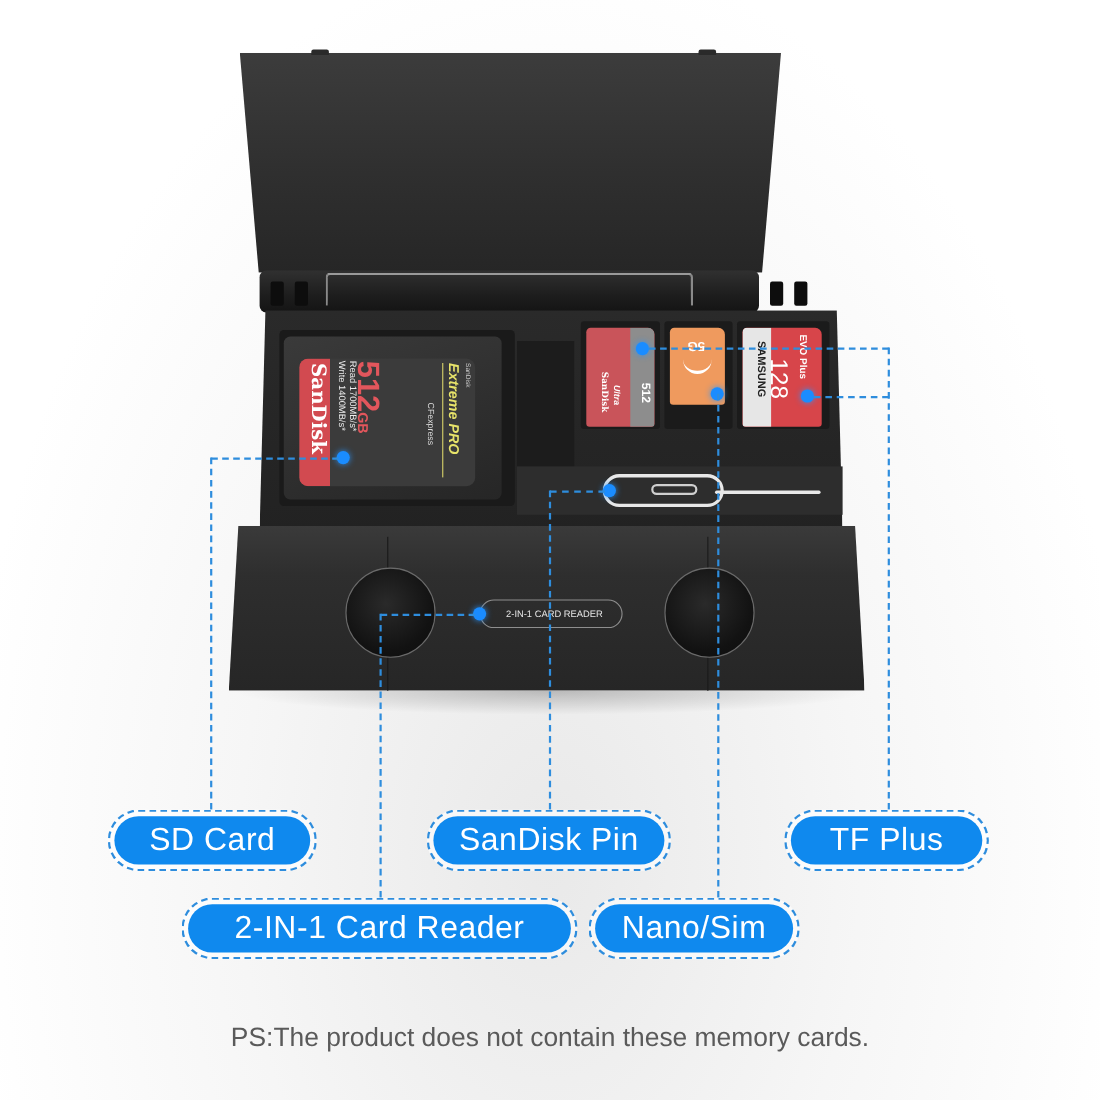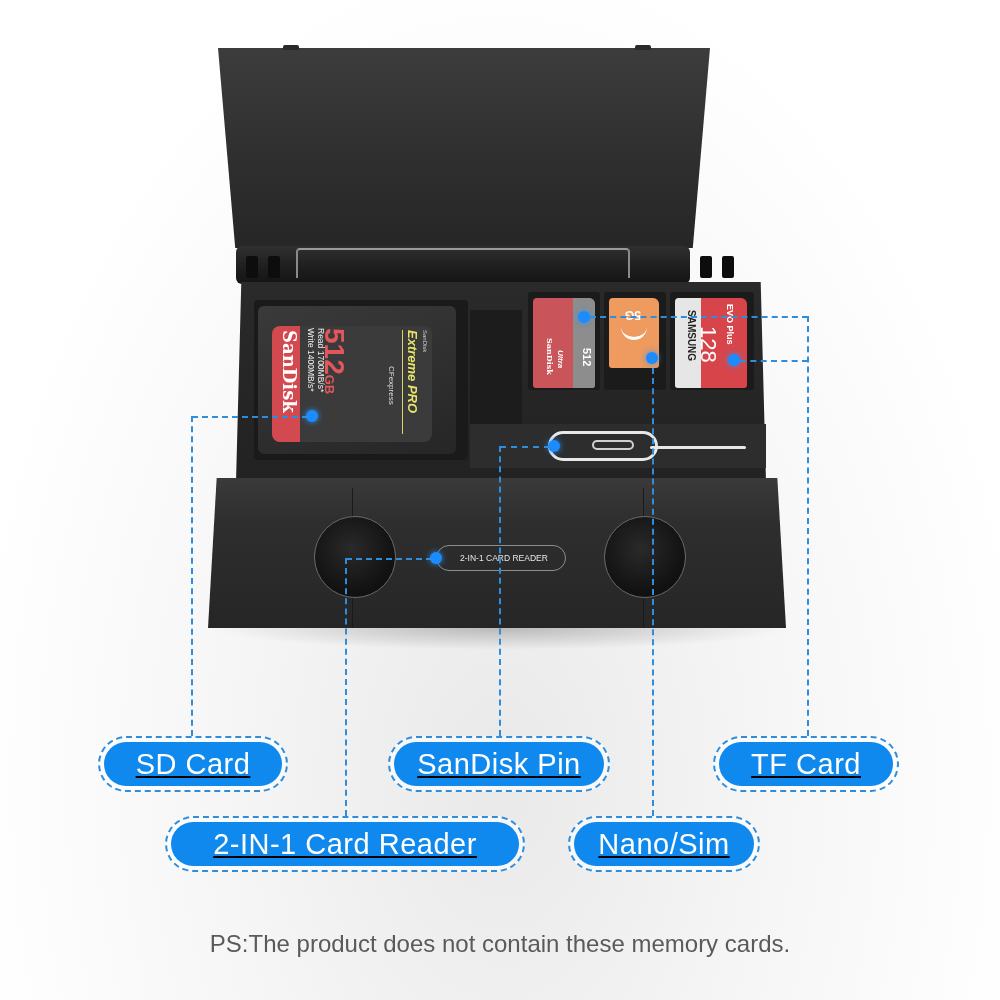--- a/index.html
+++ b/index.html
@@ -100,21 +100,20 @@
 
   
   .vl { border-left: 2px dashed #2e8ddd; width: 0; }
   .hl { border-top: 2px dashed #2e8ddd; height: 0; }
   .dot { width: 12px; height: 12px; border-radius: 50%; background: #1a8cff; box-shadow: 0 0 6px rgba(40,150,255,0.9); }
 
   
   .label-wrap {
     border: 2px dashed #2e8ddd; border-radius: 34px; padding: 4px;
     background: rgba(255,255,255,0.6);
-    text-decoration: underline;
   }
   .label {
     background: #0f89ee; color: #fff; border-radius: 30px;
     font-size: 29px; height: 44px; line-height: 44px; text-align: center;
     letter-spacing: 0.5px;
   }
   .ps {
     left: 0; top: 930px; width: 1000px; text-align: center;
     color: #5a5a5a; font-size: 24px;
   }
@@ -207,22 +206,22 @@
 <div class="abs hl" style="left:740px;top:360px;width:68px"></div>
 <div class="abs vl" style="left:807px;top:316px;height:420px"></div>
 
 <div class="abs label-wrap" style="left:98px;top:736px;width:190px">
   <div class="label">SD Card</div>
 </div>
 <div class="abs label-wrap" style="left:388px;top:736px;width:222px">
   <div class="label">SanDisk Pin</div>
 </div>
 <div class="abs label-wrap" style="left:713px;top:736px;width:186px">
-  <div class="label">TF Card</div>
+  <div class="label">TF Plus</div>
 </div>
 <div class="abs label-wrap" style="left:165px;top:816px;width:360px">
   <div class="label">2-IN-1 Card Reader</div>
 </div>
-<div class="abs label-wrap" style="left:568px;top:816px;width:192px">
+<div class="abs label-wrap" style="left:535px;top:816px;width:192px">
   <div class="label">Nano/Sim</div>
 </div>
 
 <div class="abs ps">PS:The product does not contain these memory cards.</div>
 
 </body></html>

